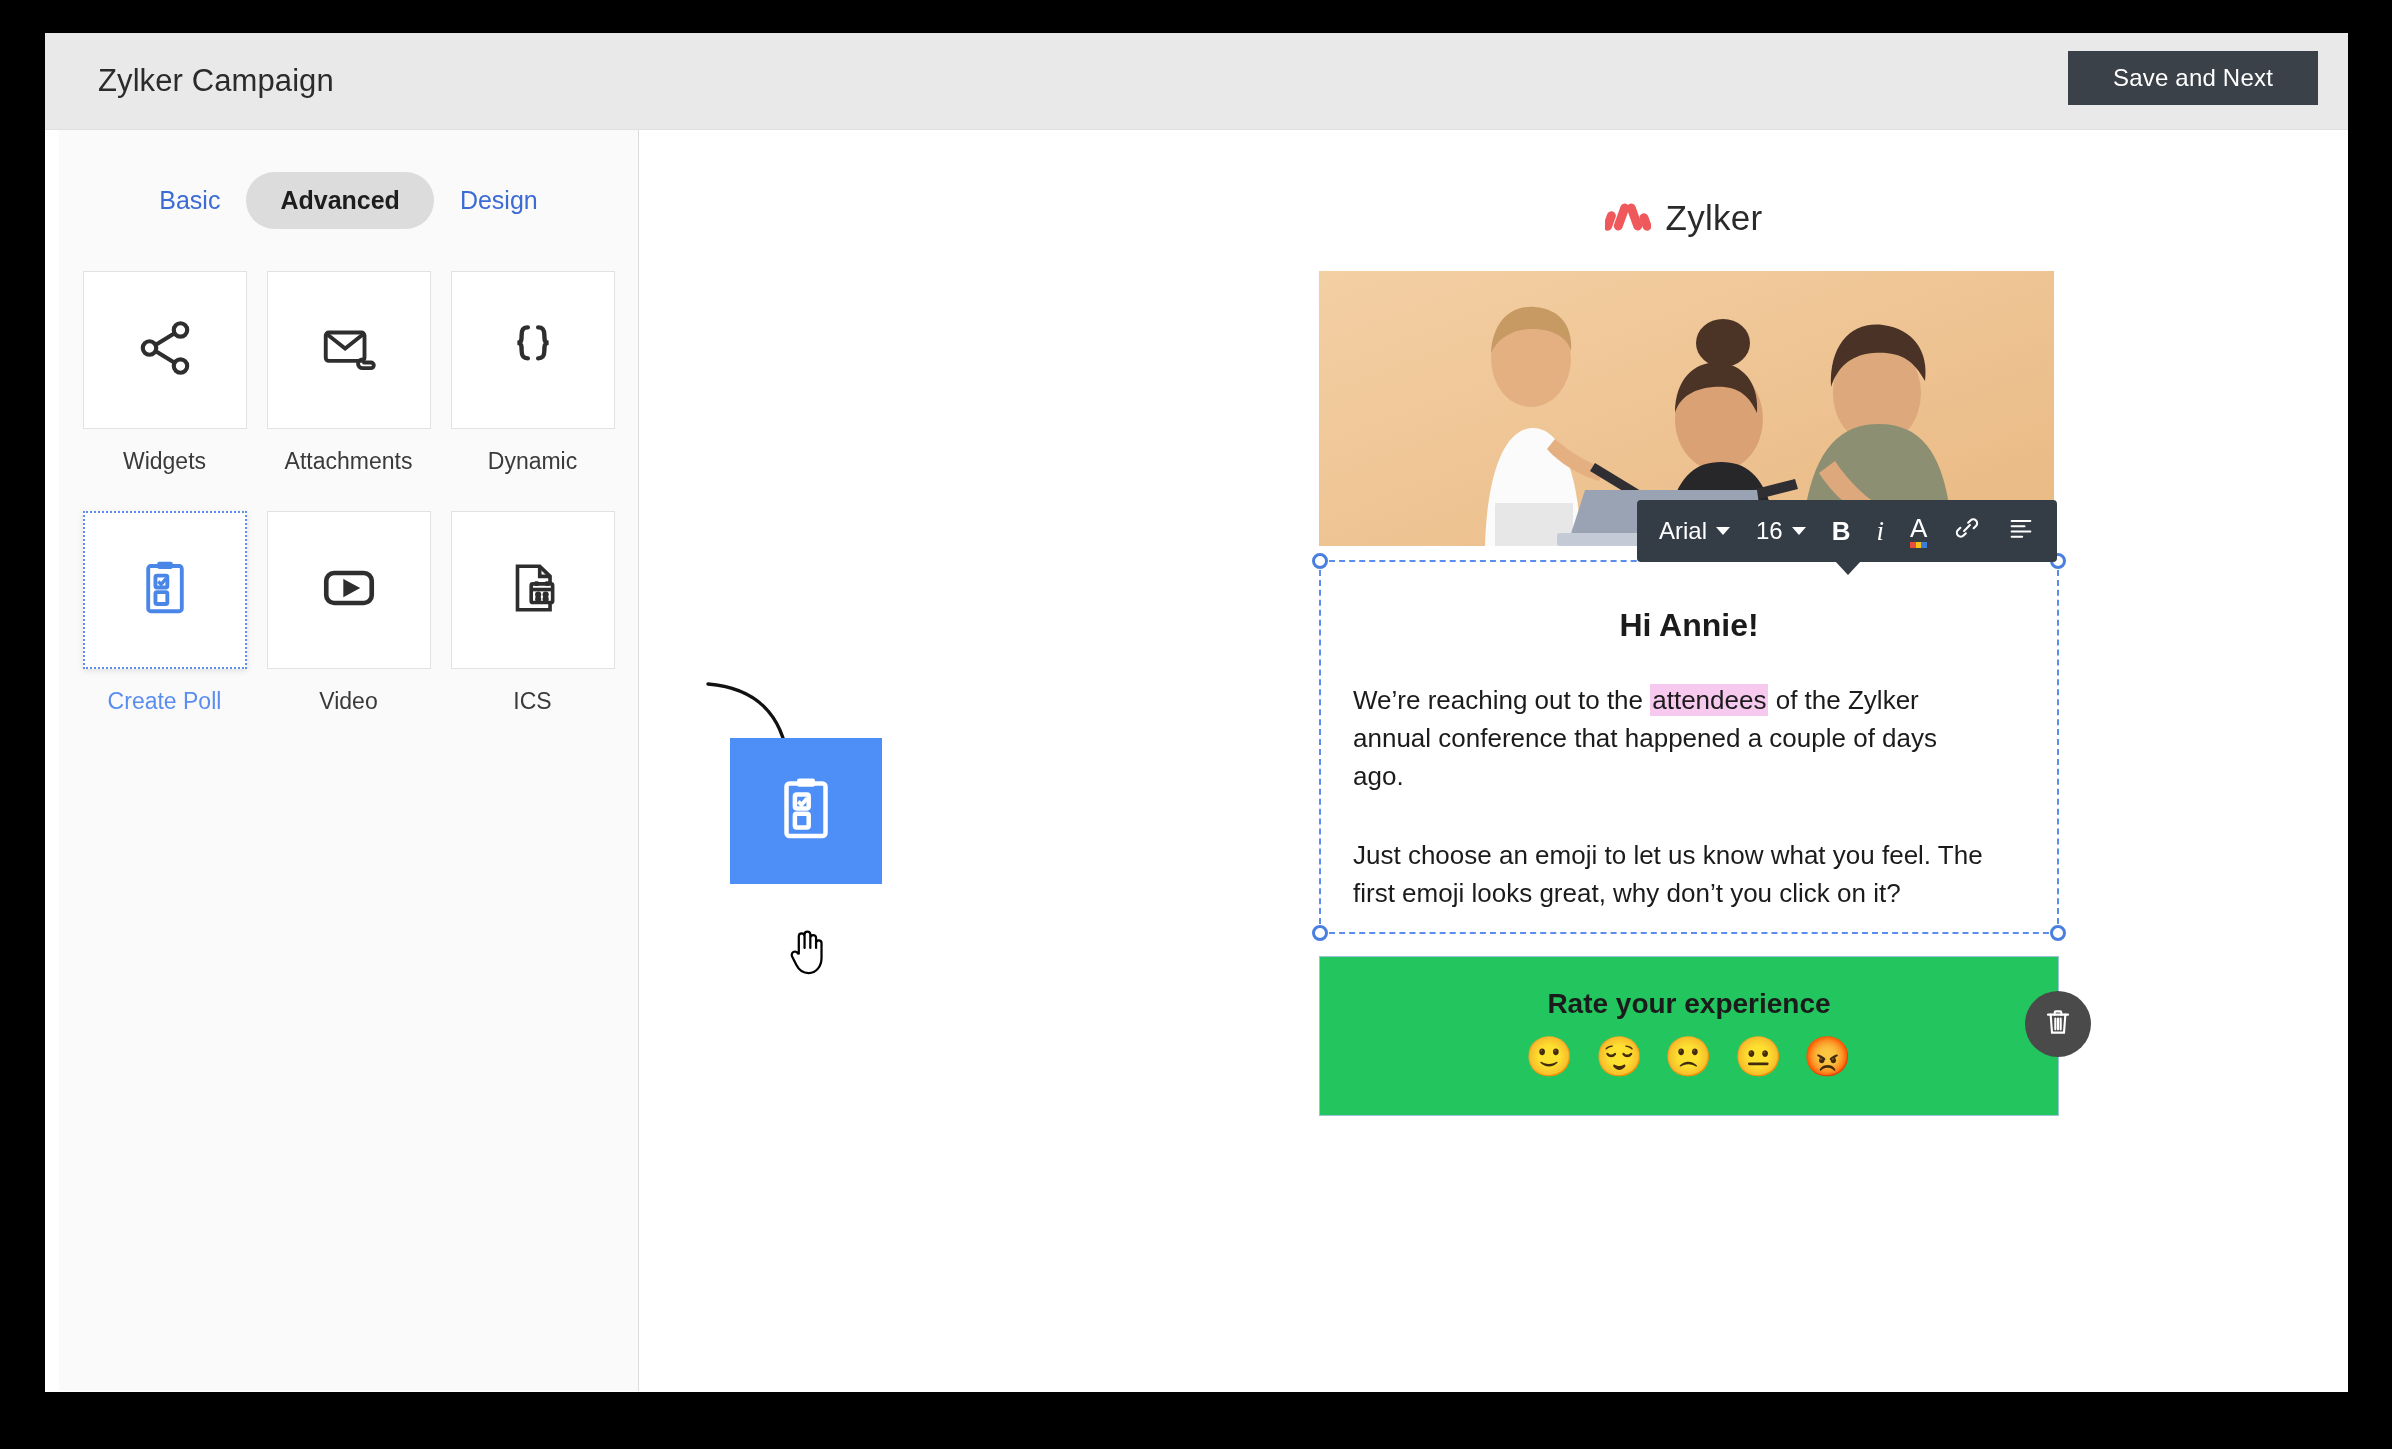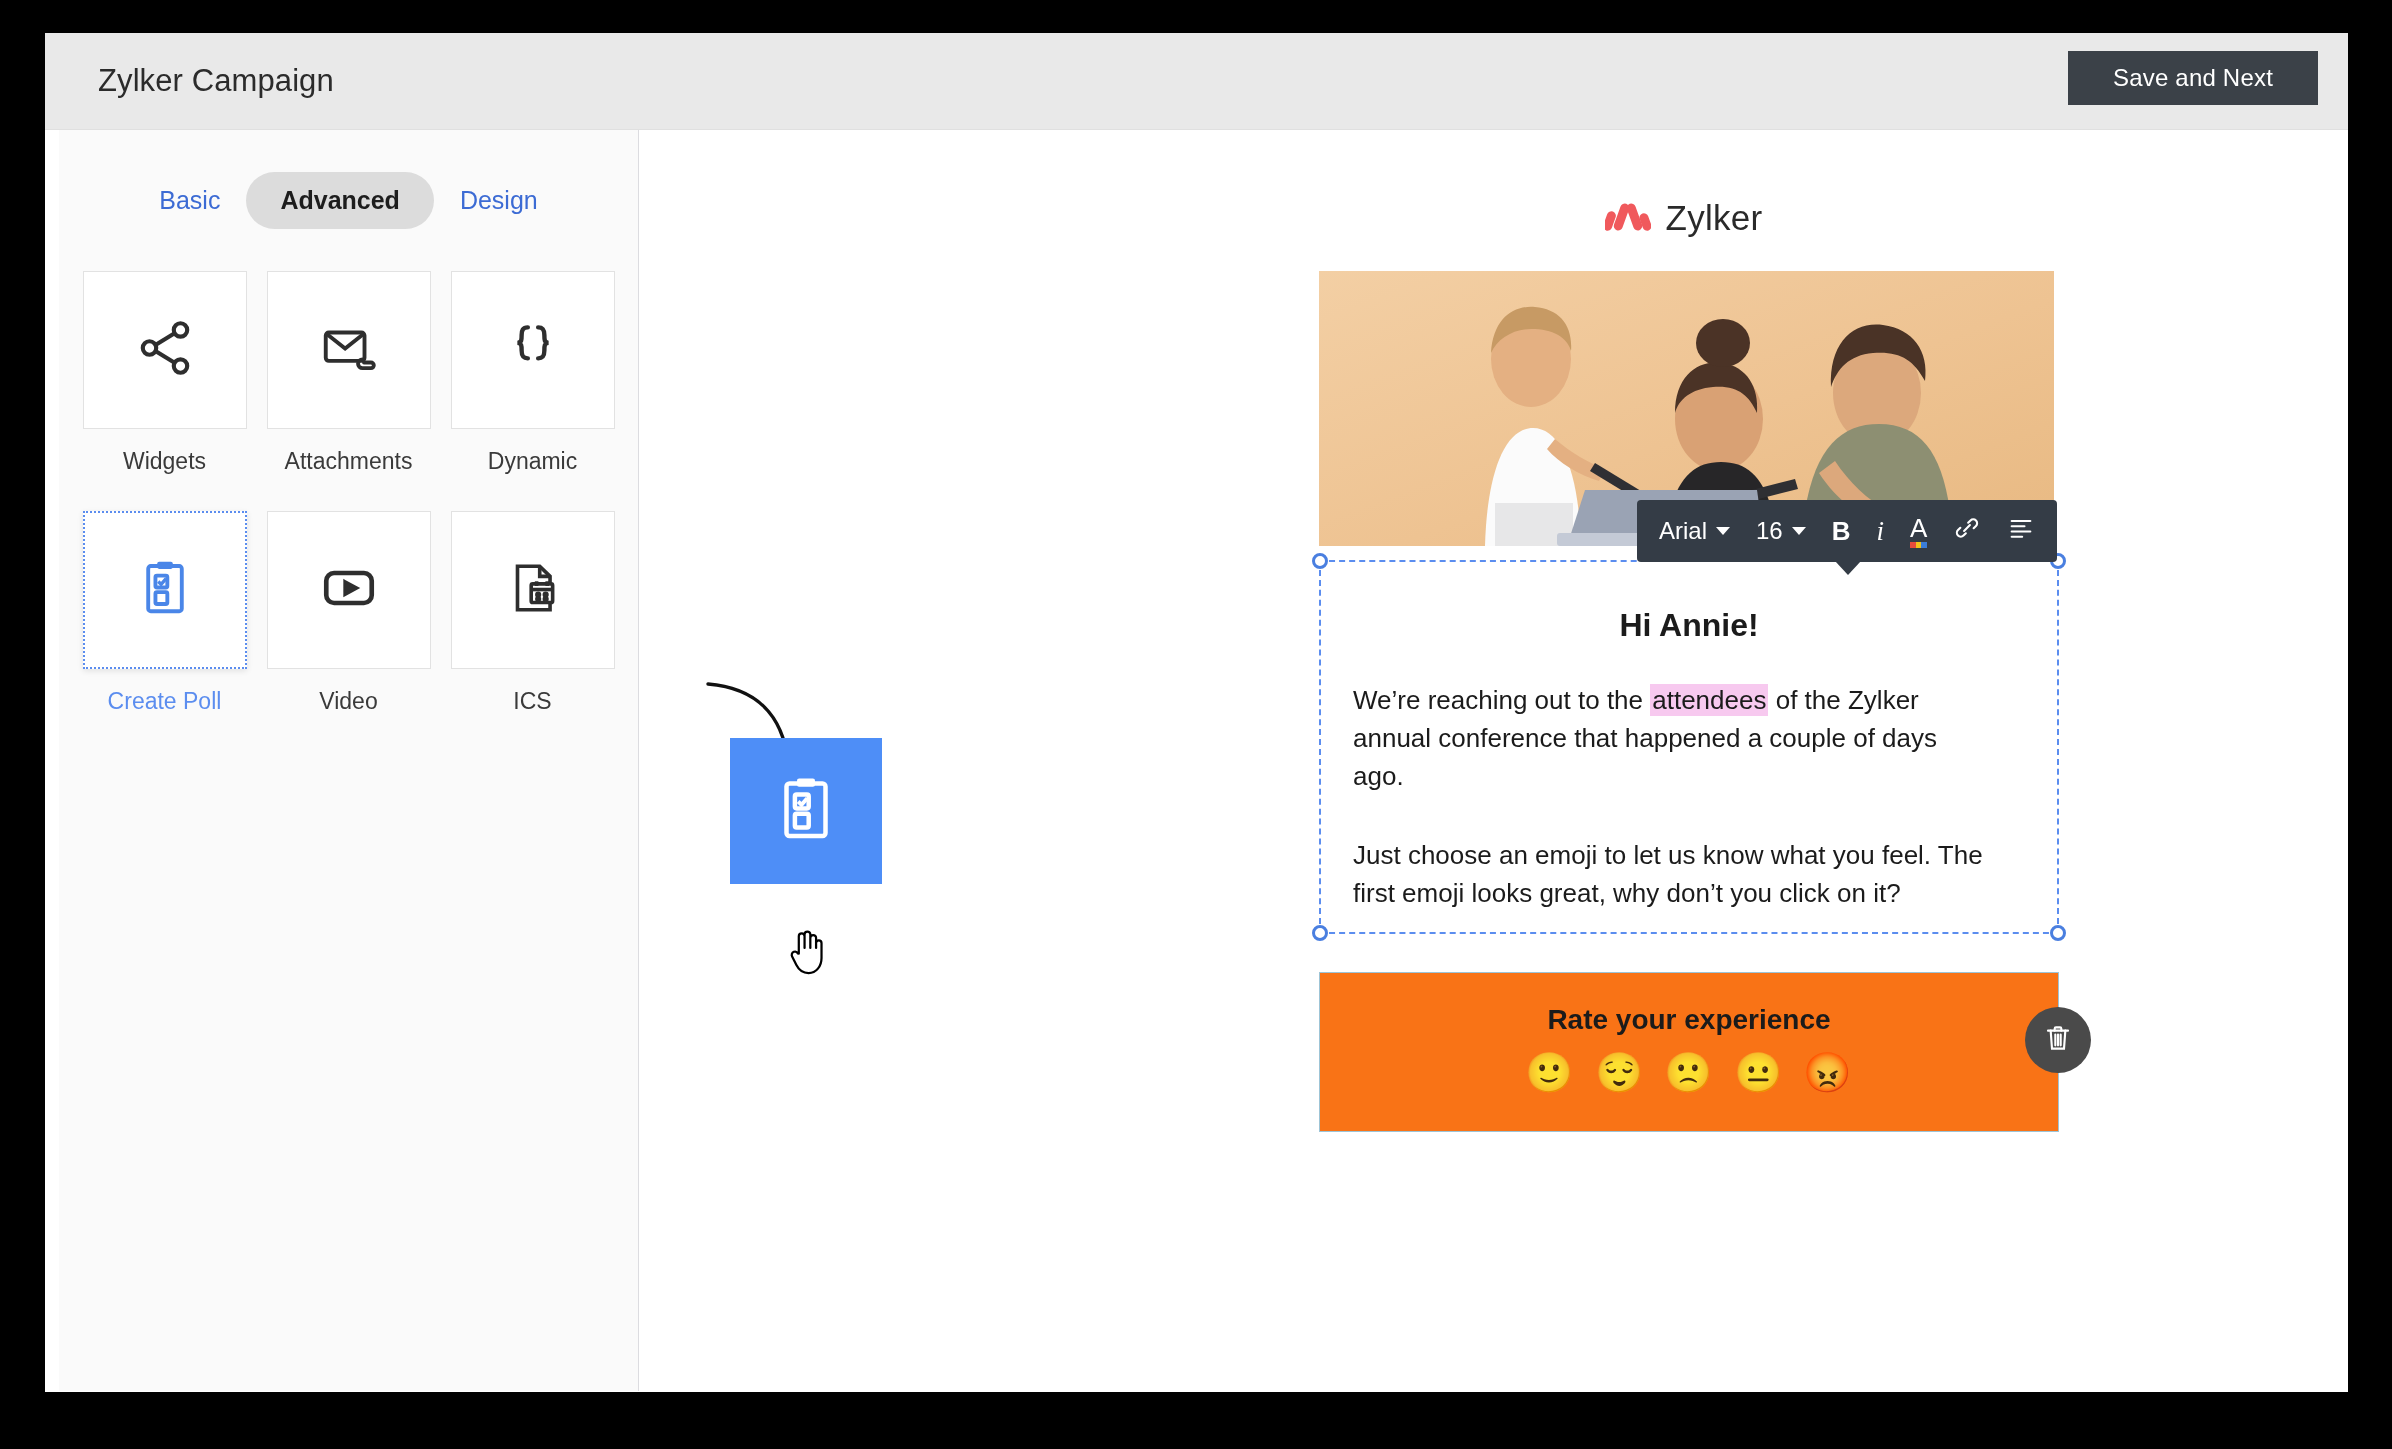--- a/index.html
+++ b/index.html
@@ -233,22 +233,21 @@
     width: 100%; height: 6px;
     background: linear-gradient(to right,#e74c3c 0 33%,#f2c21a 33% 66%,#3b7dd8 66% 100%);
   }
 
   
   .pollblock {
     position: absolute;
     left: 285px; top: 826px;
     width: 740px; height: 160px;
     border: 1px solid #9dc4d6;
-    background: #f97316;
-    margin-top: 16px;
+    background: #22c55e;
   }
   .poll-title {
     text-align: center;
     font-size: 28px;
     font-weight: bold;
     color: #1b1b1b;
     margin-top: 31px;
   }
   .poll-emojis {
     display: flex;

